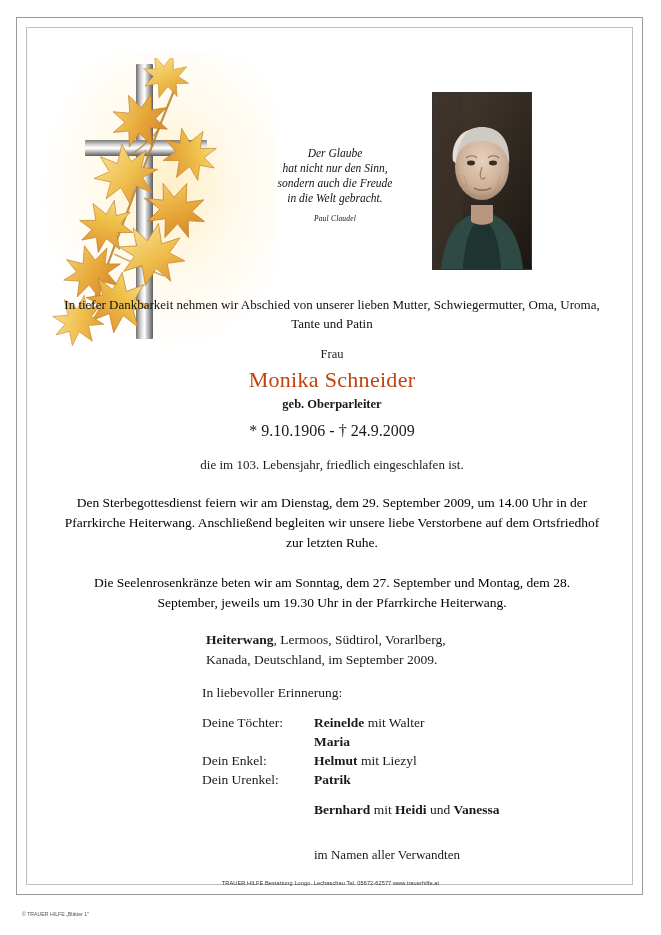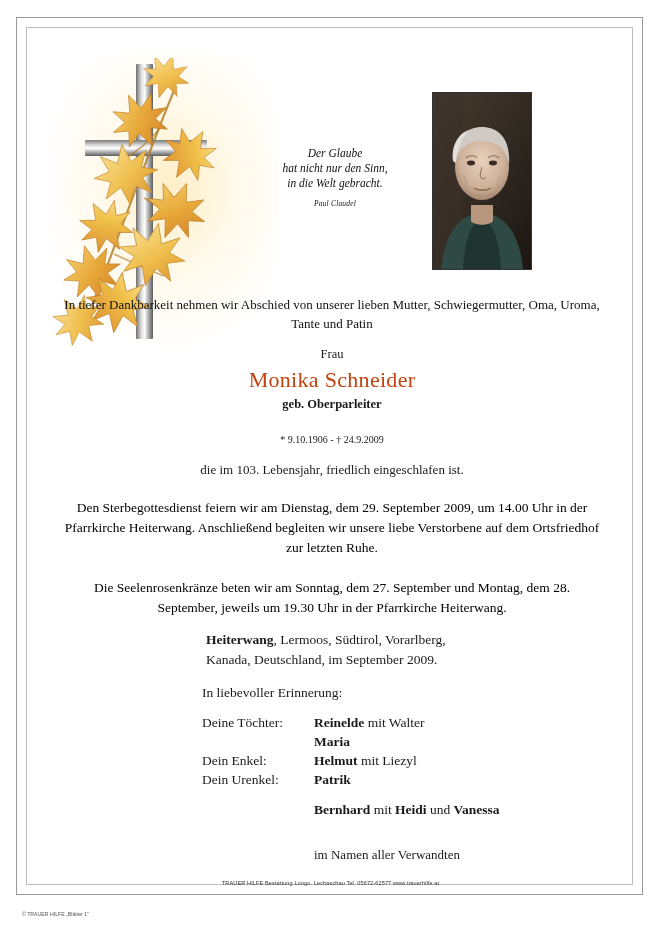--- a/index.html
+++ b/index.html
@@ -133,23 +133,23 @@
     letter-spacing: .3px;
     color: #c2410c;
   }
   .maiden {
     margin-top: 4px;
     font-family: "Liberation Serif", serif;
     font-weight: bold;
     font-size: 12.5px;
   }
   .dates {
-    margin-top: 22px;
-    font-family: "Liberation Serif", serif;
-    font-size: 10px;
+    margin-top: 10px;
+    font-family: "Liberation Serif", serif;
+    font-size: 16px;
   }
   .age-line {
     margin-top: 17px;
     font-family: "Liberation Serif", serif;
     font-size: 13px;
   }
 
   .para {
     margin-top: 20px;
     font-family: "Liberation Serif", serif;
@@ -334,20 +334,21 @@
 
       <path d="M30 82 C33 86, 34 90, 33 94" stroke="#a88a70" stroke-width="0.8" fill="none" opacity="0.8"></path>
       <path d="M68 82 C65 86, 64 90, 65 94" stroke="#a88a70" stroke-width="0.8" fill="none" opacity="0.8"></path>
       <path d="M36 100 C42 104, 56 104, 62 100" stroke="#a88a70" stroke-width="0.8" fill="none" opacity="0.7"></path>
     </svg>
   </div>
 
   <div class="quote">
     <div>Der Glaube</div>
     <div>hat nicht nur den Sinn,</div>
+    <div>sondern auch die Freude</div>
     <div>in die Welt gebracht.</div>
     <div class="quote-author">Paul Claudel</div>
   </div>
 
   <div class="center-col">
     <div class="intro">In tiefer Dankbarkeit nehmen wir Abschied von unserer lieben Mutter, Schwiegermutter, Oma, Uroma, Tante und Patin</div>
     <div class="frau">Frau</div>
     <div class="name">Monika Schneider</div>
     <div class="maiden">geb. Oberparleiter</div>
     <div class="dates">* 9.10.1906 - † 24.9.2009</div>

